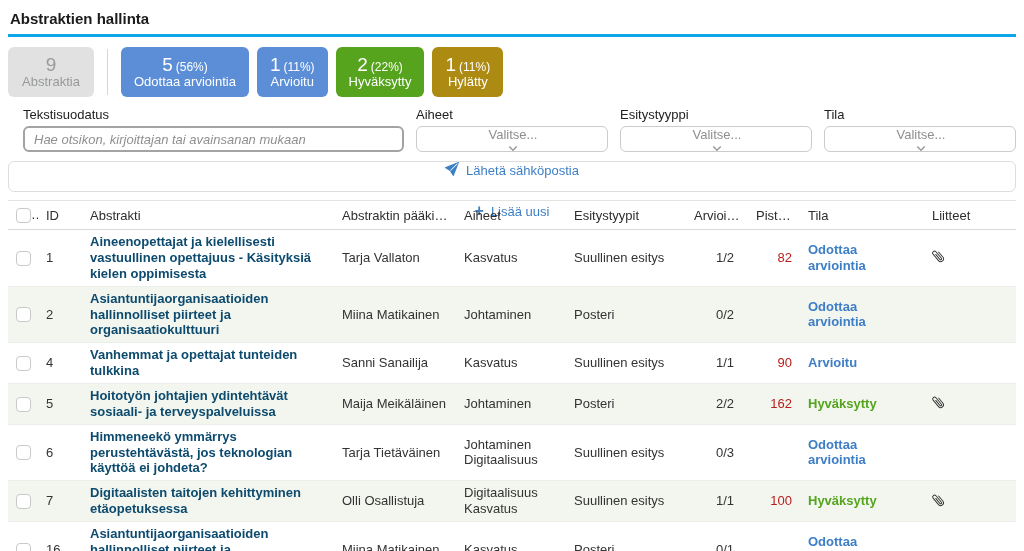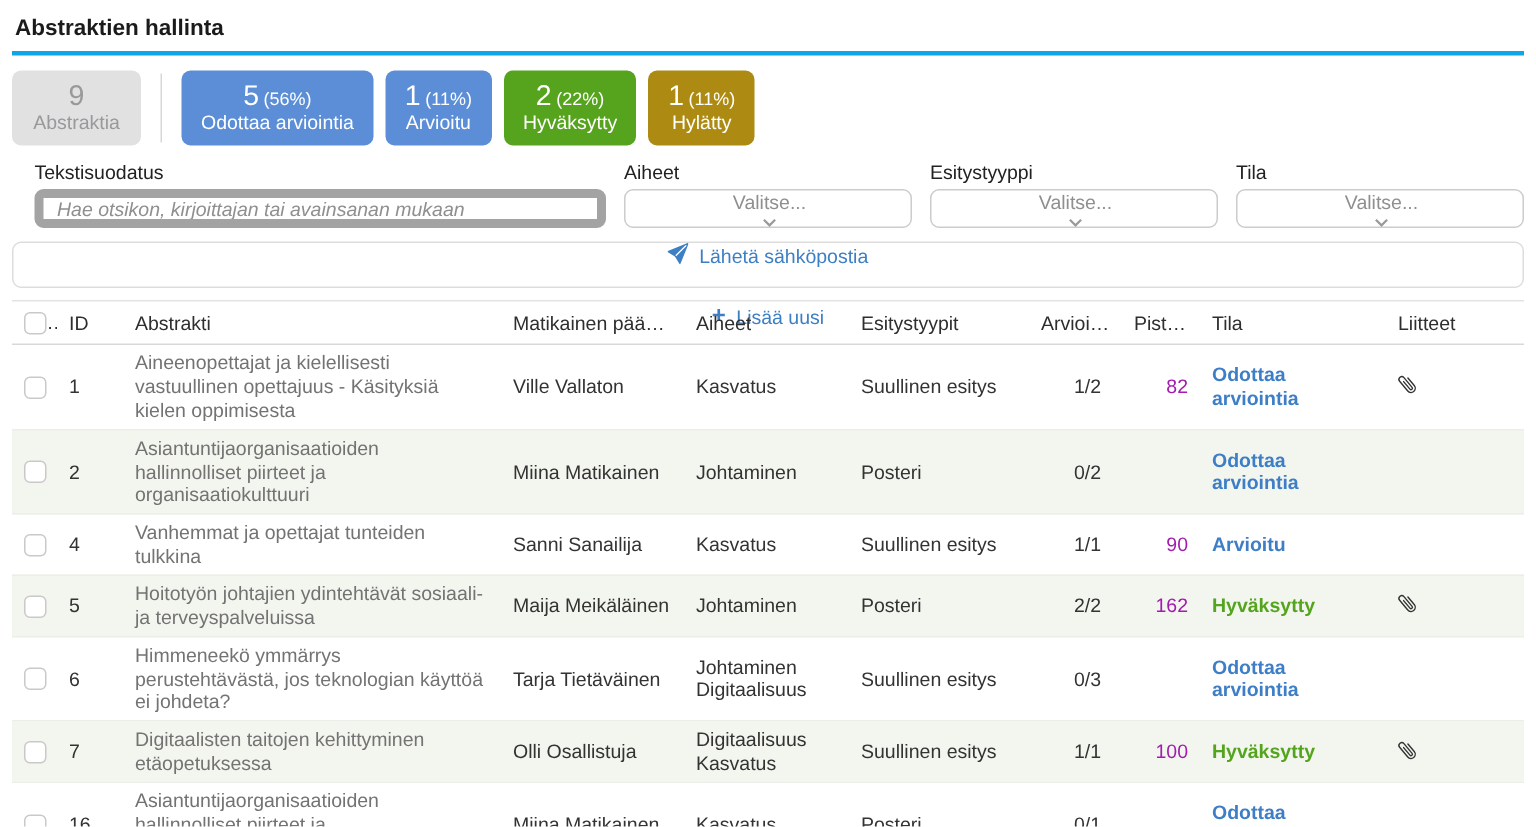--- a/index.html
+++ b/index.html
@@ -19,21 +19,21 @@
   .card .pct { font-size:12px; margin-left:3px; }
   .card .lbl { font-size:13px; }
   .card-total { background:#e1e1e1; color:#97999b; width:86px; }
   .card-sep { width:1px; background:#d7d7d7; margin:2px 5px; }
 
   
   .filters { display:flex; gap:12px; margin-bottom:9px; }
   .f-label { font-size:13px; color:#222; margin-bottom:4px; }
   .f-text { width:381px;margin-left:15px; }
   .f-sel { flex:1; }
-  .tbox { width:100%; height:26px; border:6px solid #a3a3a3; border-radius:6px;
+  .tbox { width:100%; height:26px; border:2px solid #a3a3a3; border-radius:6px;
     padding:0 9px; font-size:13px; color:#8b5cf6; background:#fff;
     font-family:"Liberation Sans", sans-serif; outline:none; }
   .tbox::placeholder { color:#8f8f8f; font-style:italic; }
   .selbox { height:26px; border:1px solid #ccc; border-radius:6px; background:#fff;
     display:flex; align-items:center; padding:0 7px 0 9px; cursor:pointer;flex-direction:column; }
   .selbox .ph { flex:1; color:#8f8f8f; }
   .selbox .sep { width:1px; height:15px; background:#ccc; margin:0 7px; }
 
   
   .actionbar { border:1px solid #ddd; border-radius:6px; height:31px;
@@ -49,22 +49,22 @@
   td { padding:4px 8px; vertical-align:middle; border-top:1px solid #eceeea; line-height:1.22; }
   tr.striped { background:#f3f6ef; }
   .c-check { width:30px; } .c-id { width:44px; } .c-title { width:252px; }
   .c-author { width:122px; } .c-topics { width:110px; } .c-type { width:120px; }
   .c-reviews { width:62px; text-align:right; padding-right:14px; }
   .c-points { width:52px; text-align:right; }
   .c-status { width:124px; } .c-attach { width:auto; }
   th.c-reviews, th.c-points { text-align:left; padding-right:8px; }
   .checkbox { width:15px; height:15px; border:1px solid #c9c9c9; border-radius:4px;
     background:#fff; display:inline-block; vertical-align:middle; cursor:pointer; }
-  .tlink { color:#737373; text-decoration:none; cursor:pointer; }
-  .c-points a { color:#a21caf; cursor:pointer; text-decoration:none; }
+  .tlink { color:#0c4a6e; text-decoration:none; cursor:pointer;font-weight:bold; }
+  .c-points a { color:#b91c1c; cursor:pointer; text-decoration:none; }
   .st { font-weight:700; cursor:pointer; }
   .st-pending, .st-reviewed { color:#3d7ec6; }
   .st-accepted { color:#55a41e; }
   .clip { transform:rotate(-40deg); display:inline-block; color:#333; }
 </style>
 </head>
 <body>
 
 <div class="wrap">
 
@@ -148,35 +148,35 @@
     </span>
   </div>
 
   <table>
     <thead>
       <tr>
         <th class="c-check"><span class="checkbox"></span></th>
 
       <th class="c-id">ID</th>
           <th class="c-title">Abstrakti</th>
-          <th class="c-author">Matikainen pääkirj…</th>
+          <th class="c-author">Abstraktin pääkirj…</th>
           <th class="c-topics">Aiheet</th>
           <th class="c-type">Esitystyypit</th>
           <th class="c-reviews">Arvioinnit</th>
           <th class="c-points">Pisteet</th>
           <th class="c-status">Tila</th>
           <th class="c-attach">Liitteet</th>
         </tr>
     </thead>
     <tbody>
         <tr>
           <td class="c-check"><span class="checkbox"></span></td>
           <td class="c-id">1</td>
           <td class="c-title"><a class="tlink">Aineenopettajat ja kielellisesti vastuullinen opettajuus - Käsityksiä kielen oppimisesta</a></td>
-          <td class="c-author">Ville Vallaton</td>
+          <td class="c-author">Tarja Vallaton</td>
           <td class="c-topics">Kasvatus</td>
           <td class="c-type">Suullinen esitys</td>
           <td class="c-reviews">1/2</td>
           <td class="c-points"><a>82</a></td>
           <td class="c-status"><span class="st st-pending">Odottaa arviointia</span></td>
           <td class="c-attach"><span class="clip"><svg width="15" height="15" viewBox="0 0 16 16" fill="#333">
                 <path d="M4.5 3a2.5 2.5 0 0 1 5 0v9a1.5 1.5 0 0 1-3 0V5a.5.5 0 0 1 1 0v7a.5.5 0 0 0 1 0V3a1.5 1.5 0 1 0-3 0v9a2.5 2.5 0 0 0 5 0V5a.5.5 0 0 1 1 0v7a3.5 3.5 0 1 1-7 0z"></path>
               </svg></span></td>
         </tr>
         <tr class="striped">

